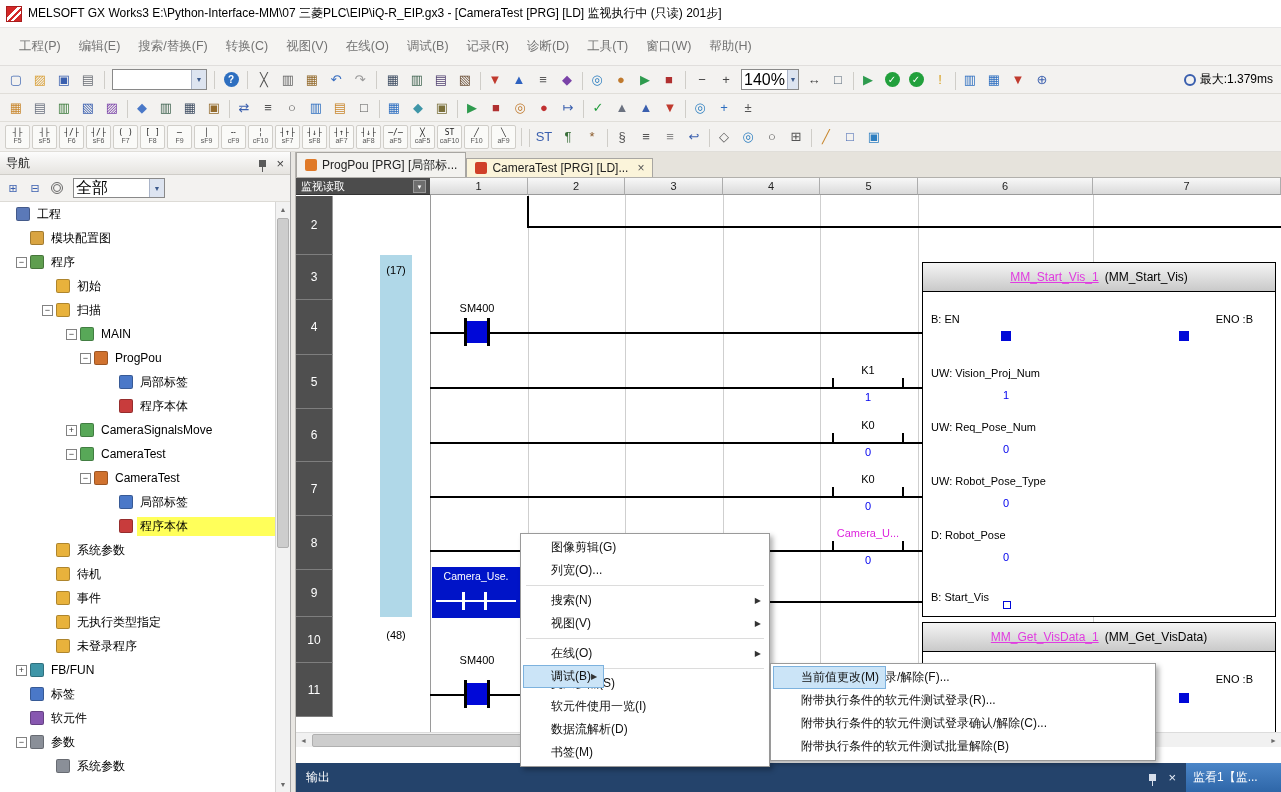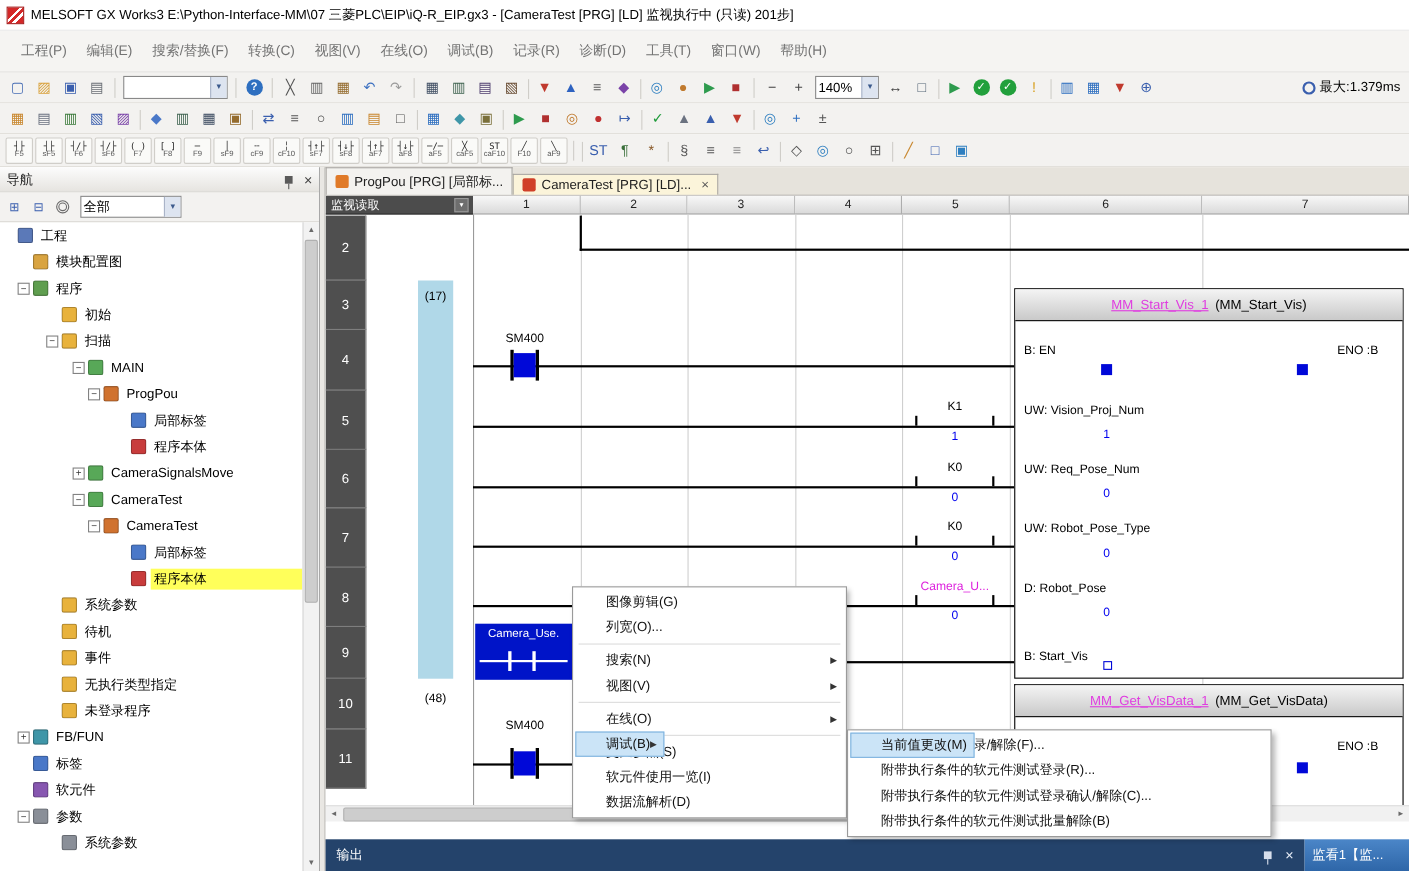--- a/index.html
+++ b/index.html
@@ -19,21 +19,21 @@
 .tbg{display:flex;align-items:center}
 .vsep{width:1px;height:18px;background:#cfcdc8;margin:0 4px;flex:none}
 .tbi{width:22px;height:22px;display:flex;align-items:center;justify-content:center;border:1px solid transparent;border-radius:2px;margin:0 1px;flex:none}
 .tbi .glyph{font-size:13px;line-height:1}
 .tbi.circ .glyph,.tbi.circb .glyph{width:15px;height:15px;border-radius:50%;display:flex;align-items:center;justify-content:center;font-size:10px;font-weight:bold}
 .tbi.circ .glyph{background:#22a03c}
 .tbi.circb .glyph{background:#2e6fc0}
 .tbi.gs{margin-left:7px;position:relative}
 .tbi.gs::before{content:"";position:absolute;left:-5px;top:2px;width:1px;height:18px;background:#cfcdc8}
 .combo{height:21px;border:1px solid #898989;background:#fff;display:inline-flex;align-items:center;margin:0 3px;flex:none}
-.combo-text{font-size:12px;padding:0 2px;flex:1;white-space:nowrap}
+.combo-text{font-size:16px;padding:0 2px;flex:1;white-space:nowrap}
 .combo-arrow{width:15px;height:100%;background:#dde4f0;color:#3c5a8c;font-size:7px;display:flex;align-items:center;justify-content:center;border-left:1px solid #aab4c8}
 .win-combo{width:95px}.zoom-combo{width:58px}
 .scan-time{margin-left:auto;margin-right:8px;display:flex;align-items:center;font-size:12px;color:#000;gap:4px;flex:none}
 .clock-icon{width:12px;height:12px;border:2px solid #3a5fae;border-radius:50%}
 .kbtn{width:25px;height:24px;border:1px solid #d0cec9;background:#fafaf8;border-radius:2px;margin:0 1px;display:flex;flex-direction:column;align-items:center;justify-content:center;flex:none}
 .ksym{font-family:"DejaVu Sans Mono",monospace;font-size:8px;line-height:9px;color:#222;white-space:nowrap}
 .klbl{font-size:7px;line-height:8px;color:#555}
 
 
 .nav{position:absolute;left:0;top:152px;width:291px;height:640px;background:#fff;border-right:1px solid #a8a8a8}
@@ -888,20 +888,24 @@
         <span class="mi-arrow"></span>
       </div>
       <div class="mi">
         <span class="mi-label">软元件使用一览(I)</span>
         <span class="mi-arrow"></span>
       </div>
       <div class="mi">
         <span class="mi-label">数据流解析(D)</span>
         <span class="mi-arrow"></span>
       </div>
+      <div class="mi">
+        <span class="mi-label">书签(M)</span>
+        <span class="mi-arrow"></span>
+      </div>
     </div>
 
   <div class="smenu">
 
   <div class="mi hl">
         <span class="mi-label">当前值更改(M)</span>
         <span class="mi-arrow"></span>
       </div>
       <div class="mi">
         <span class="mi-label">强制输入输出登录/解除(F)...</span>

